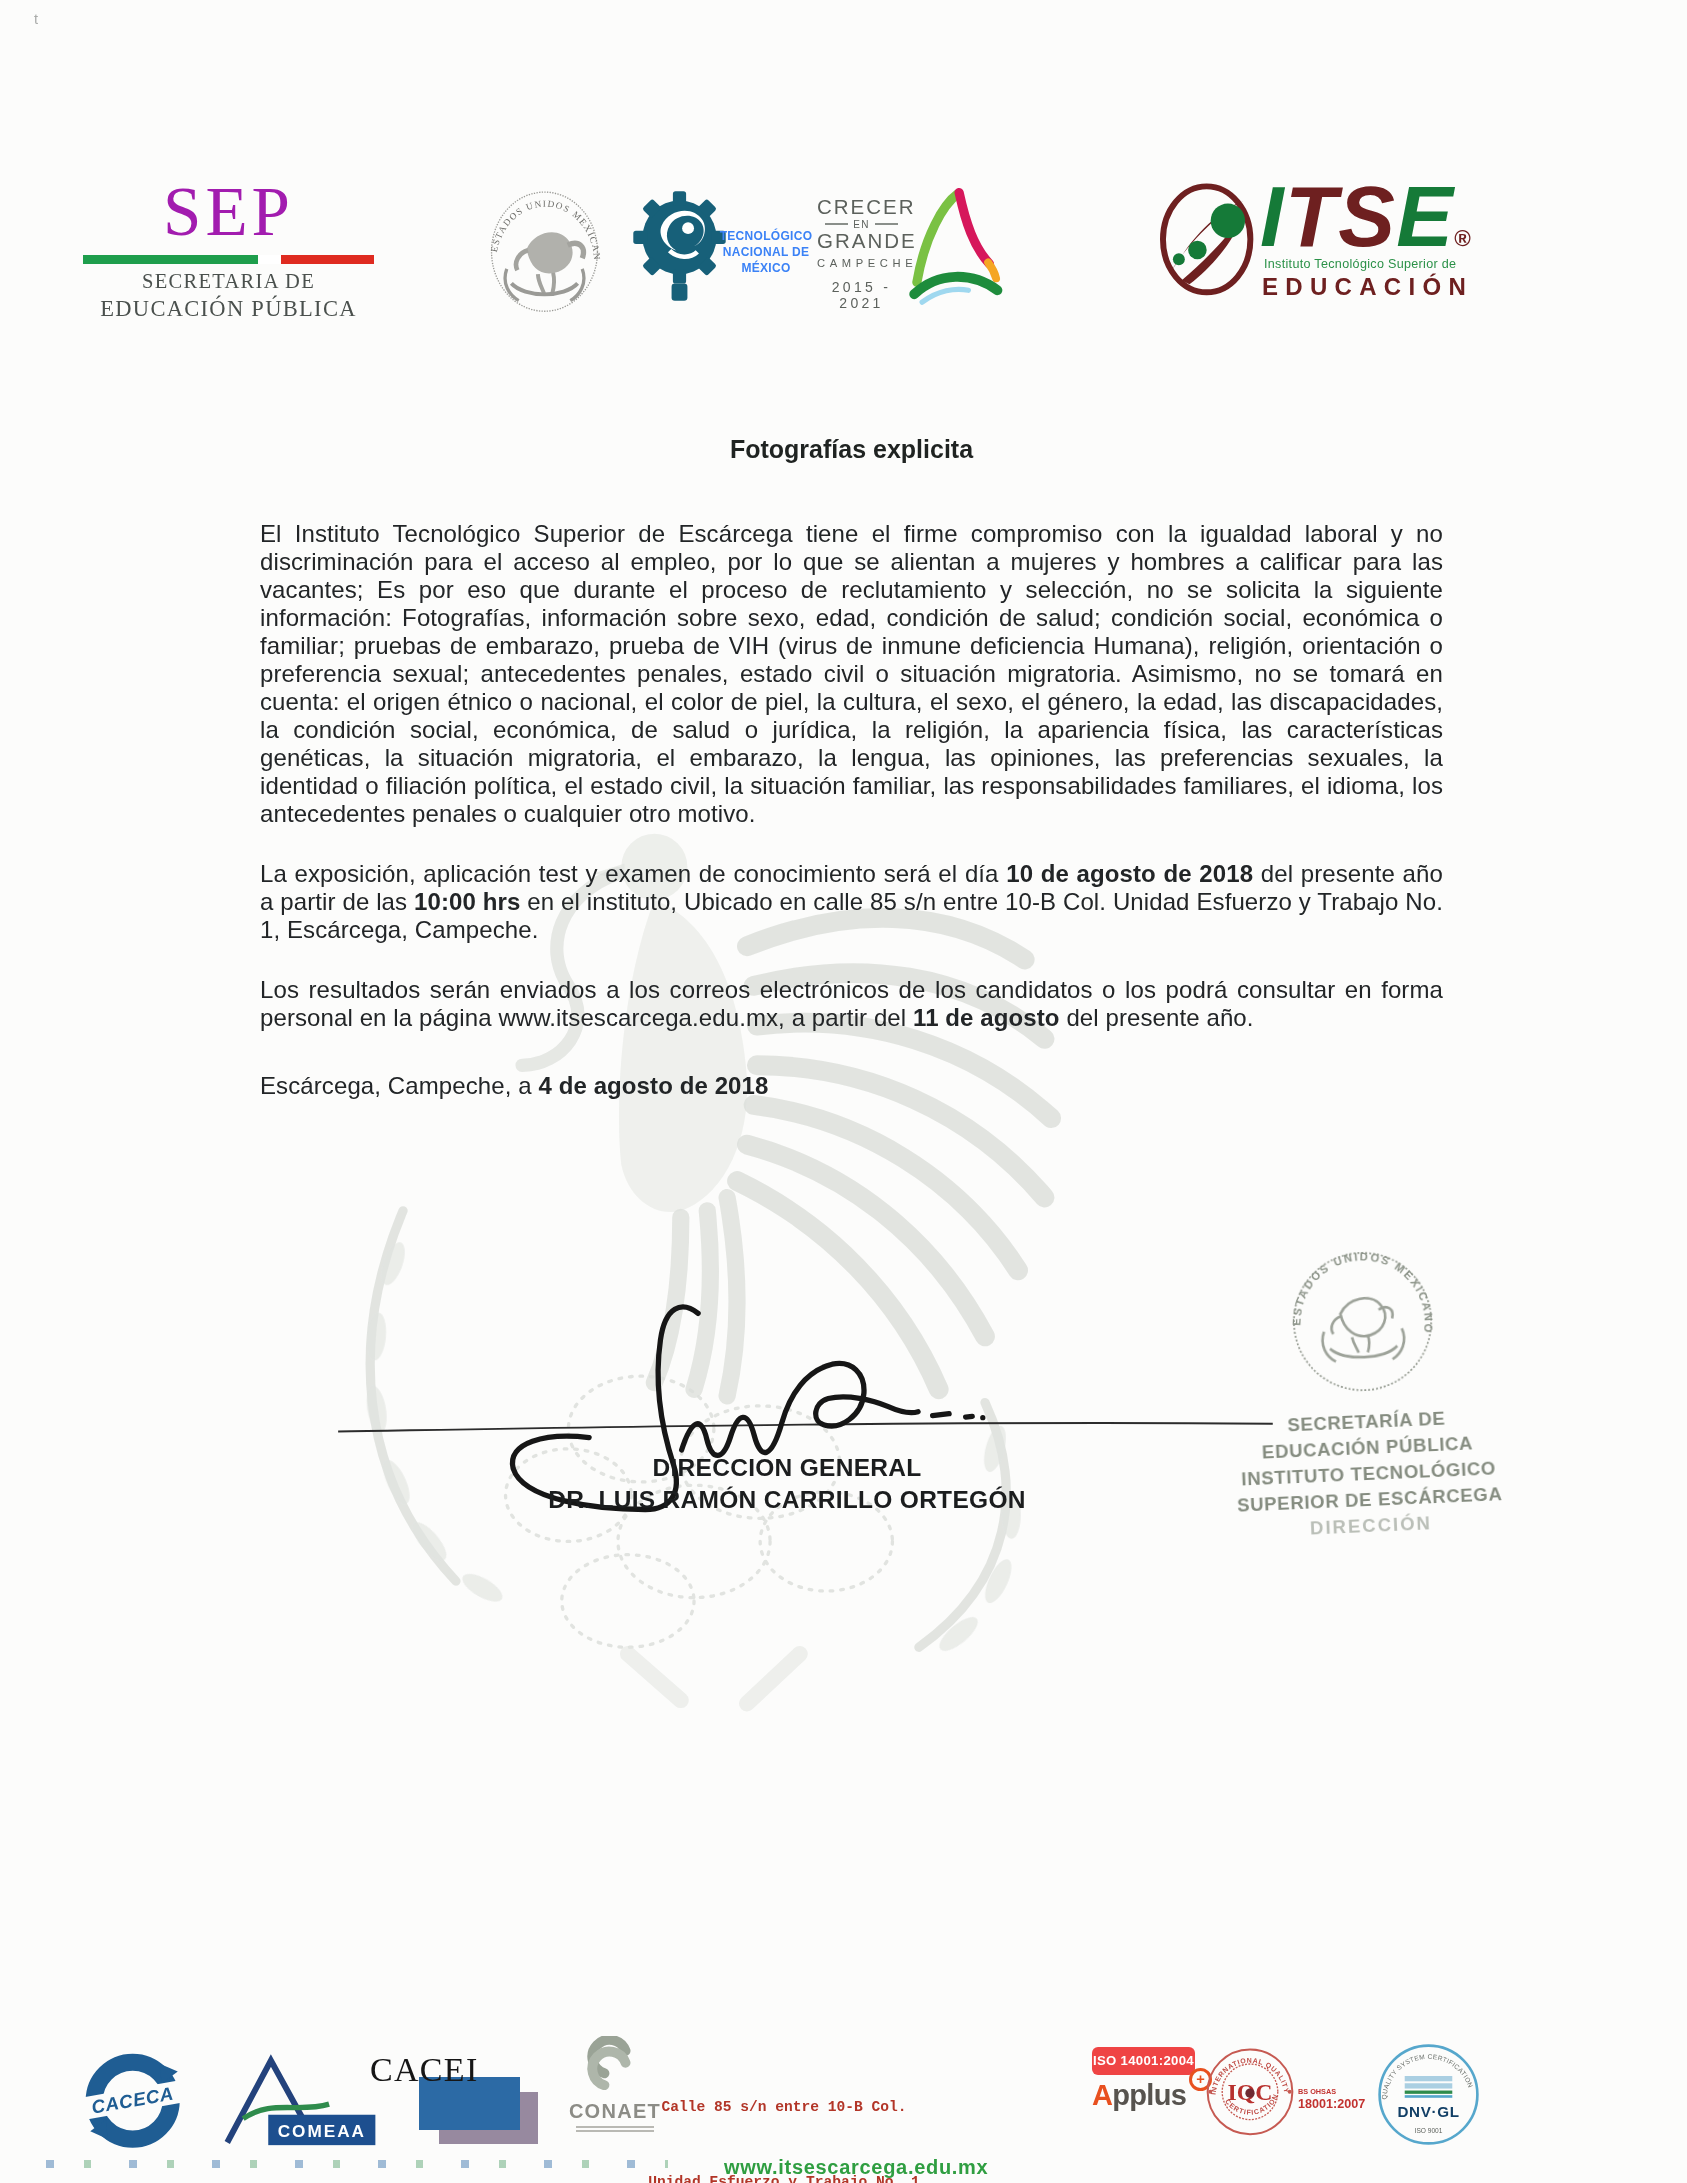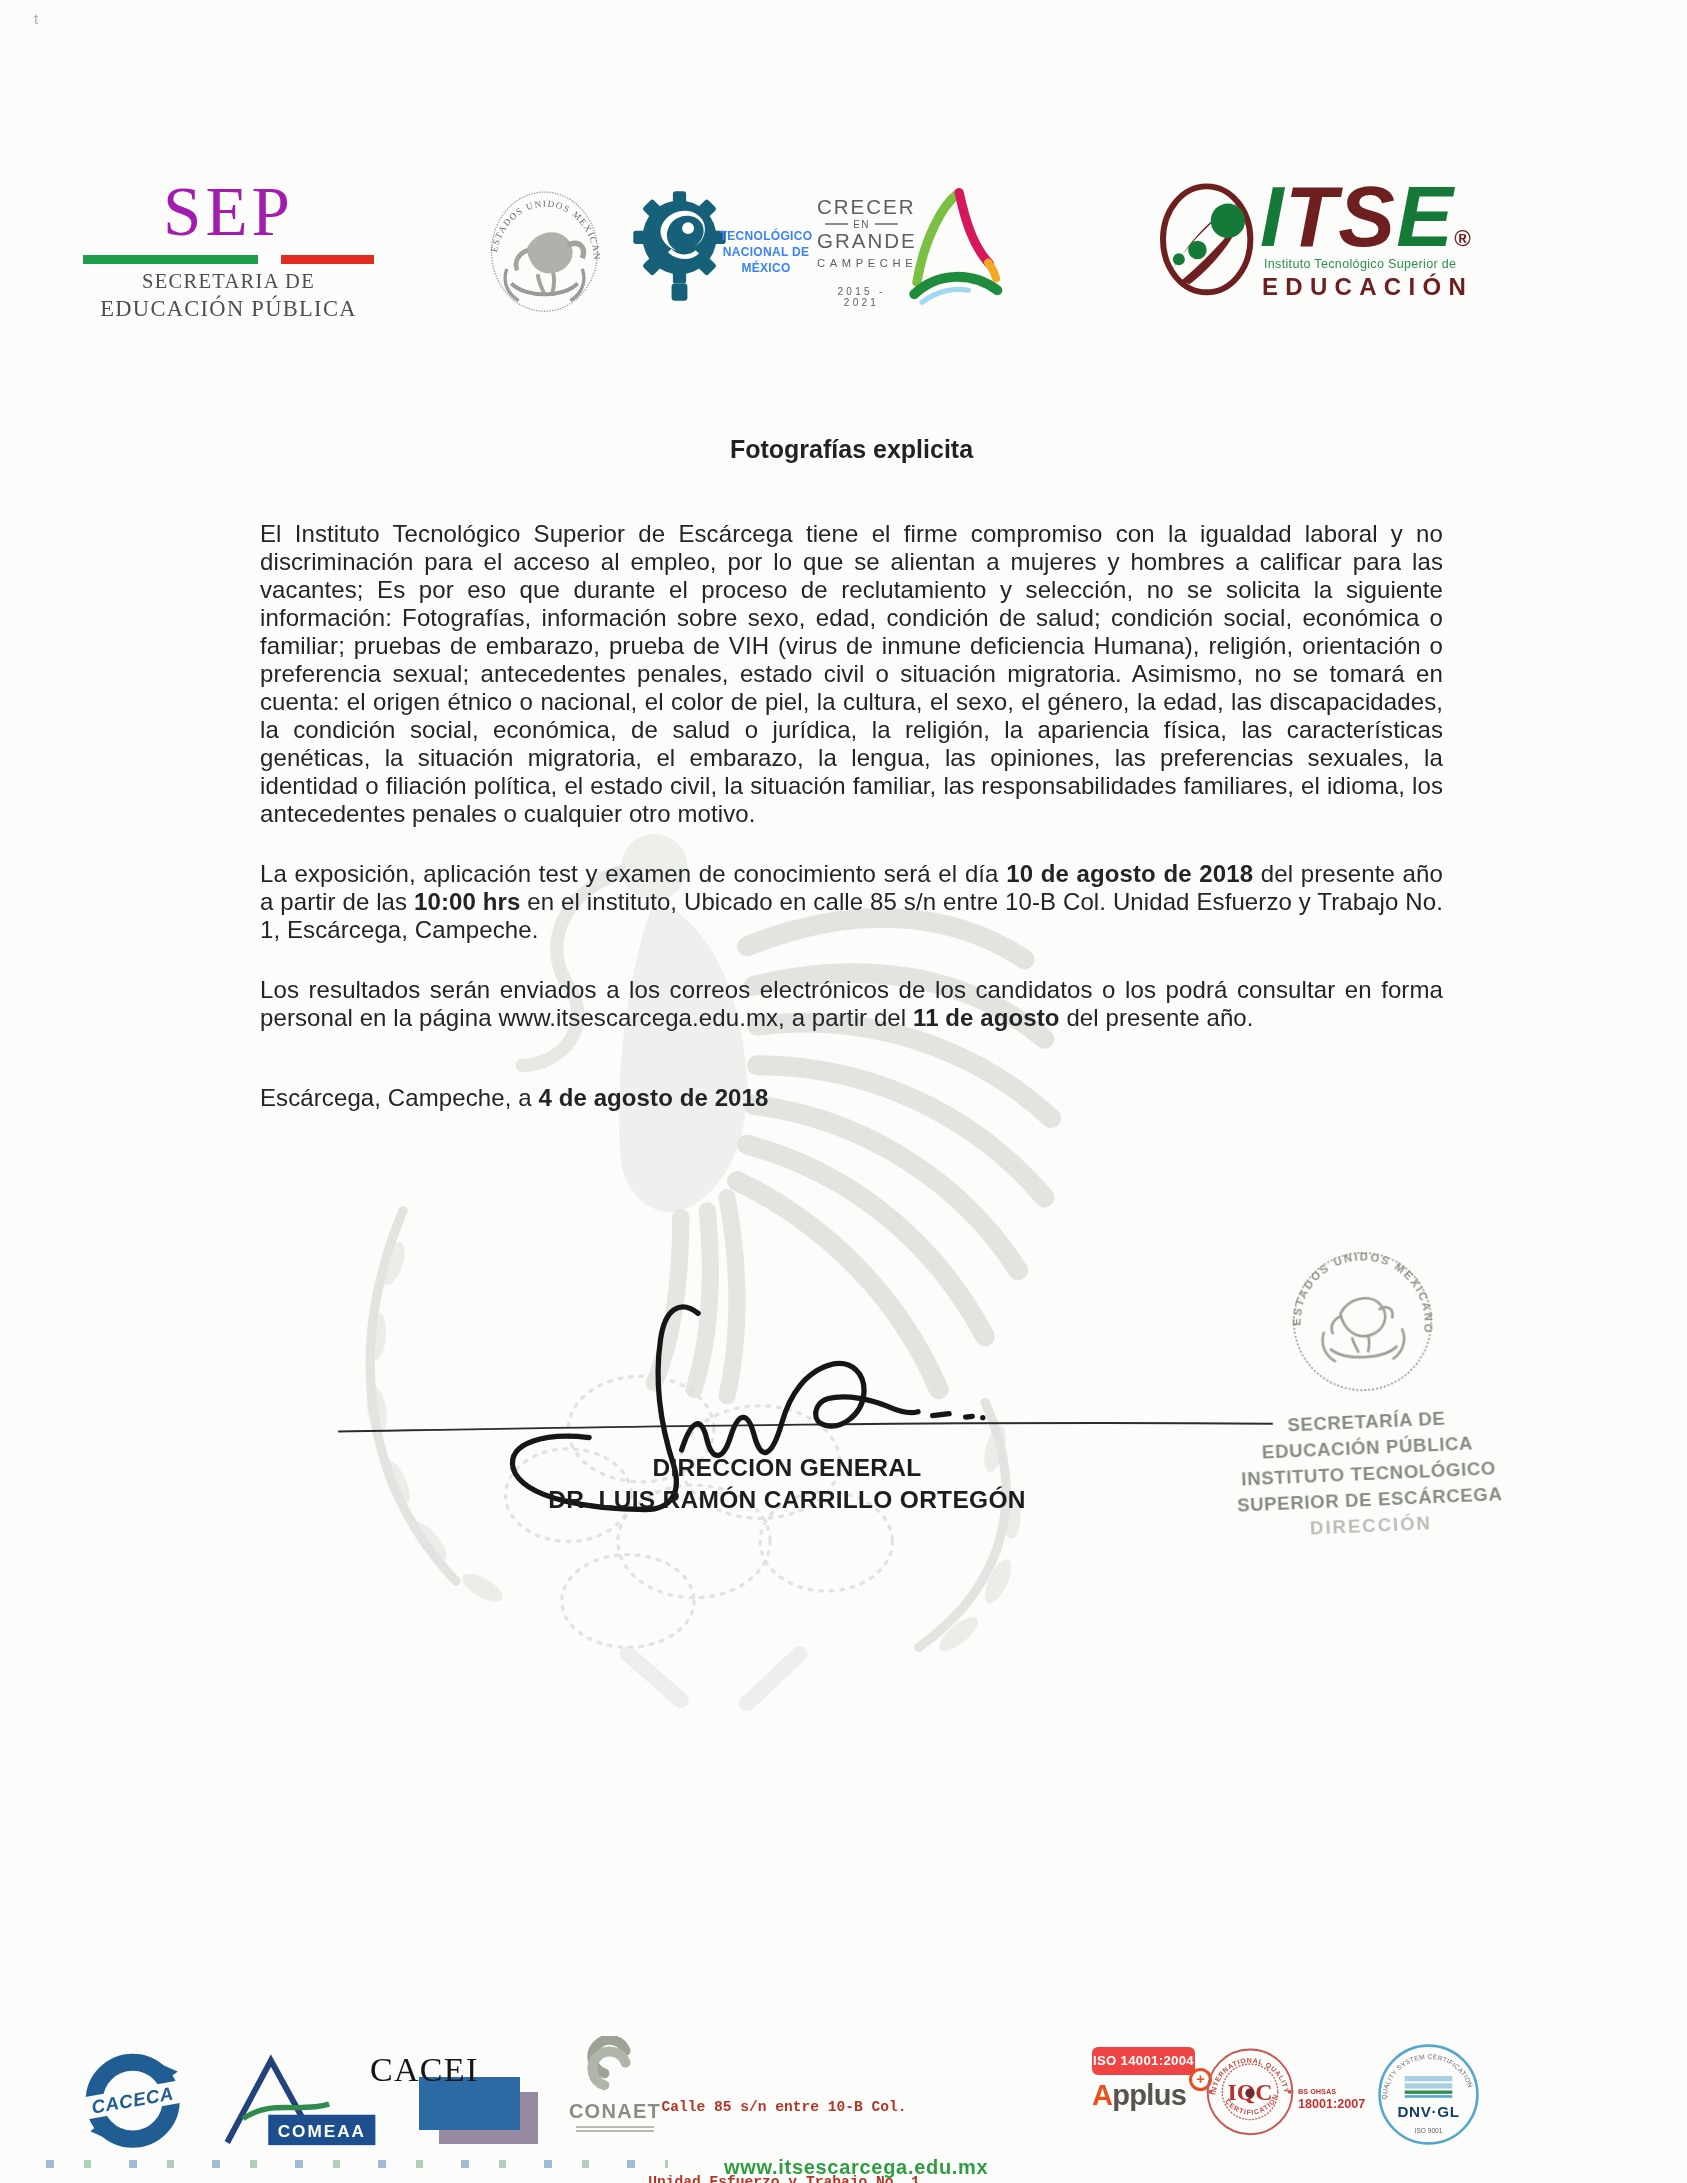--- a/index.html
+++ b/index.html
@@ -9,30 +9,30 @@
   
   .sep-acronym{font-family:"Liberation Serif",serif;font-size:69px;color:#a21caf;text-align:center;letter-spacing:4px;}
   .sep-line{height:9.3px;}
   .sep-sub{font-family:"Liberation Serif",serif;color:#4a504d;text-align:center;letter-spacing:1.3px;}
   .tecnm-text{color:#3b82f6;font-weight:bold;text-align:center;font-size:12px;line-height:16px;letter-spacing:0.3px;}
   .crecer{color:#5c615c;text-align:center;}
   .crecer .big{font-size:20.5px;letter-spacing:2px;line-height:22.5px;}
   .crecer .en{font-size:10px;letter-spacing:1.3px;display:flex;align-items:center;justify-content:center;gap:5.3px;color:#5c615c;}
   .crecer .en:before,.crecer .en:after{content:"";display:block;width:22.5px;height:1.3px;background:#8a8f8a;}
   .crecer .camp{font-size:11.2px;letter-spacing:4.6px;margin-top:4.6px;}
-  .crecer .yrs{font-size:10px;letter-spacing:3.3px;margin-top:17px;}
+  .crecer .yrs{font-size:14px;letter-spacing:3.3px;margin-top:10px;}
   .itse-letters{font-style:italic;font-weight:800;font-size:85px;line-height:73px;letter-spacing:1.3px;}
   .itse-g{color:#157a38;} .itse-m{color:#6e2020;}
   .itse-sub{color:#2b9148;font-size:12.6px;letter-spacing:0.3px;}
   .itse-name{color:#6e2020;font-weight:bold;font-size:24px;letter-spacing:7.3px;}
   
   .doc-title{font-size:25px;font-weight:bold;text-align:center;color:#1f2321;}
   .doc-body{font-size:24px;line-height:28px;text-align:justify;color:#222527;letter-spacing:0.1px;}
   .doc-body p{margin:0 0 32px 0;}
-  .doc-body p.last{margin-bottom:52px;}
+  .doc-body p.last{margin-bottom:40px;}
   b{font-weight:bold;}
   .sig-caption{font-size:24.5px;font-weight:bold;text-align:center;color:#1b1d1e;letter-spacing:0.3px;}
   
   .stamp{transform:rotate(-2.5deg);color:#7b8376;opacity:.92;}
   .stamp-line{font-weight:bold;font-size:18.5px;line-height:26px;text-align:center;letter-spacing:0.7px;}
   .stamp-line.faded{opacity:.55;letter-spacing:2px;}
   
   .addr{font-family:"Liberation Mono",monospace;font-weight:bold;font-size:14.6px;line-height:25px;
         color:#b23527;text-align:center;white-space:pre;}
   .iso-badge{background:#ef4444;border-radius:6px;color:#fff;font-weight:bold;font-size:13.2px;

